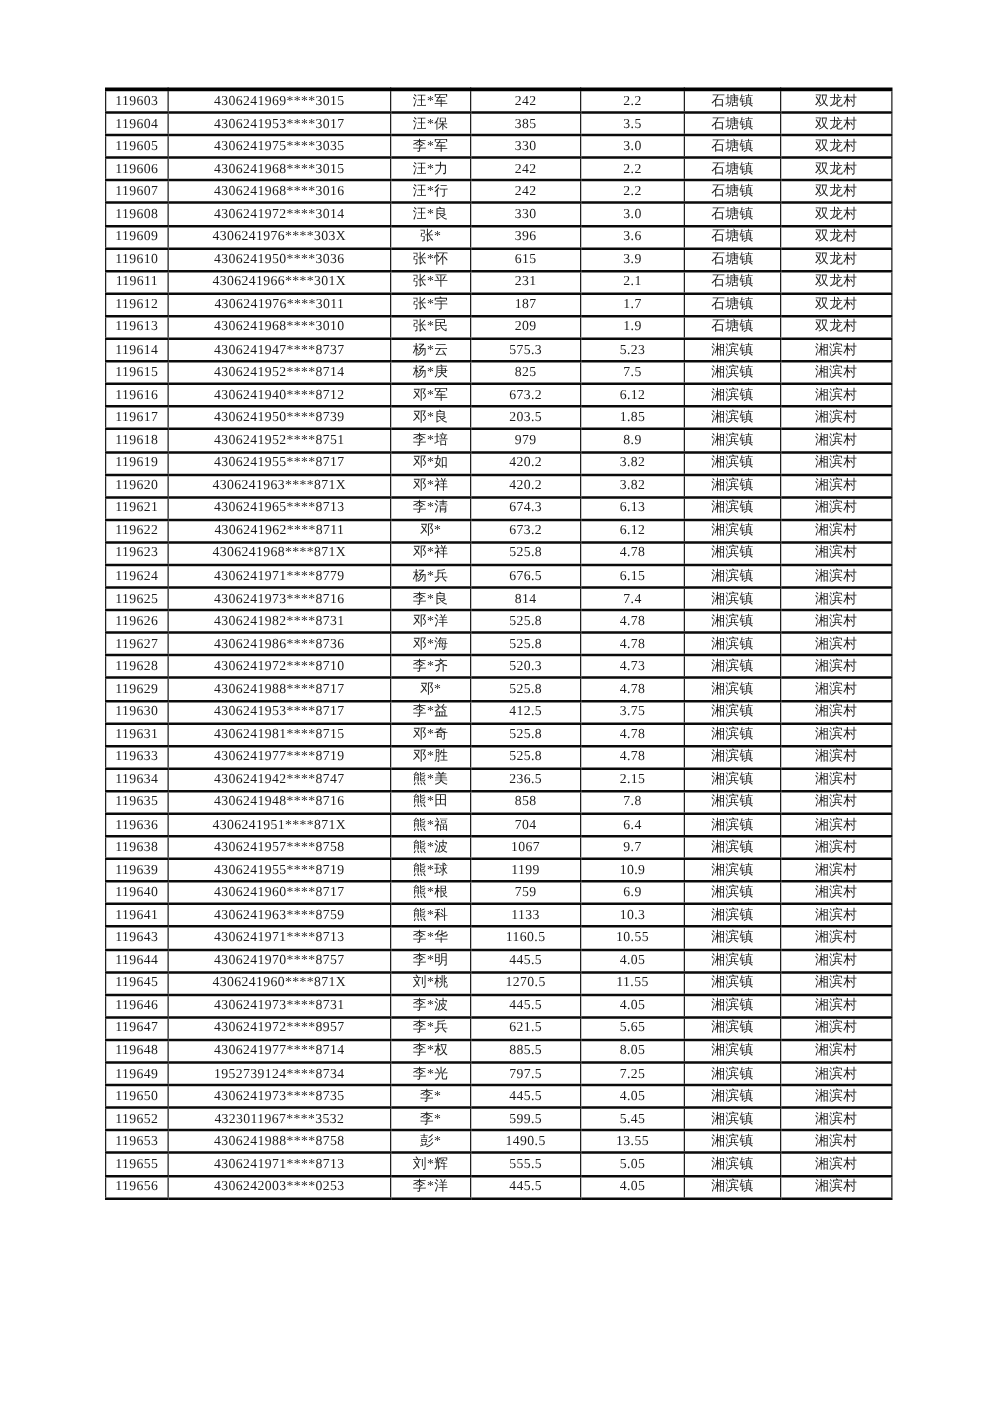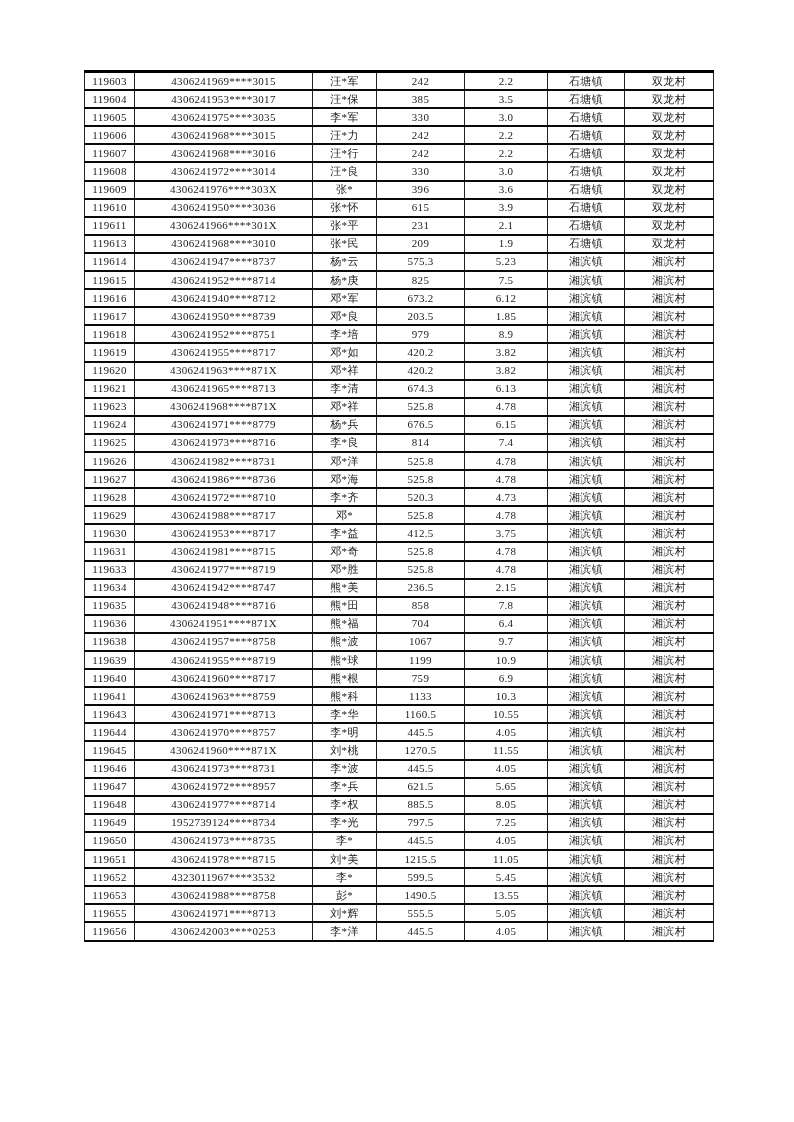--- a/index.html
+++ b/index.html
@@ -142,20 +142,29 @@
         <tr>
           <td>119611</td>
           <td>4306241966****301X</td>
           <td>张*平</td>
           <td>231</td>
           <td>2.1</td>
           <td>石塘镇</td>
           <td>双龙村</td>
         </tr>
         <tr>
+          <td>119612</td>
+          <td>4306241976****3011</td>
+          <td>张*宇</td>
+          <td>187</td>
+          <td>1.7</td>
+          <td>石塘镇</td>
+          <td>双龙村</td>
+        </tr>
+        <tr>
           <td>119613</td>
           <td>4306241968****3010</td>
           <td>张*民</td>
           <td>209</td>
           <td>1.9</td>
           <td>石塘镇</td>
           <td>双龙村</td>
         </tr>
         <tr>
           <td>119614</td>
@@ -223,20 +232,29 @@
         <tr>
           <td>119621</td>
           <td>4306241965****8713</td>
           <td>李*清</td>
           <td>674.3</td>
           <td>6.13</td>
           <td>湘滨镇</td>
           <td>湘滨村</td>
         </tr>
         <tr>
+          <td>119622</td>
+          <td>4306241962****8711</td>
+          <td>邓*</td>
+          <td>673.2</td>
+          <td>6.12</td>
+          <td>湘滨镇</td>
+          <td>湘滨村</td>
+        </tr>
+        <tr>
           <td>119623</td>
           <td>4306241968****871X</td>
           <td>邓*祥</td>
           <td>525.8</td>
           <td>4.78</td>
           <td>湘滨镇</td>
           <td>湘滨村</td>
         </tr>
         <tr>
           <td>119624</td>
@@ -448,29 +466,20 @@
         <tr>
           <td>119650</td>
           <td>4306241973****8735</td>
           <td>李*</td>
           <td>445.5</td>
           <td>4.05</td>
           <td>湘滨镇</td>
           <td>湘滨村</td>
         </tr>
         <tr>
-          <td>119651</td>
-          <td>4306241978****8715</td>
-          <td>刘*美</td>
-          <td>1215.5</td>
-          <td>11.05</td>
-          <td>湘滨镇</td>
-          <td>湘滨村</td>
-        </tr>
-        <tr>
           <td>119652</td>
           <td>4323011967****3532</td>
           <td>李*</td>
           <td>599.5</td>
           <td>5.45</td>
           <td>湘滨镇</td>
           <td>湘滨村</td>
         </tr>
         <tr>
           <td>119653</td>

